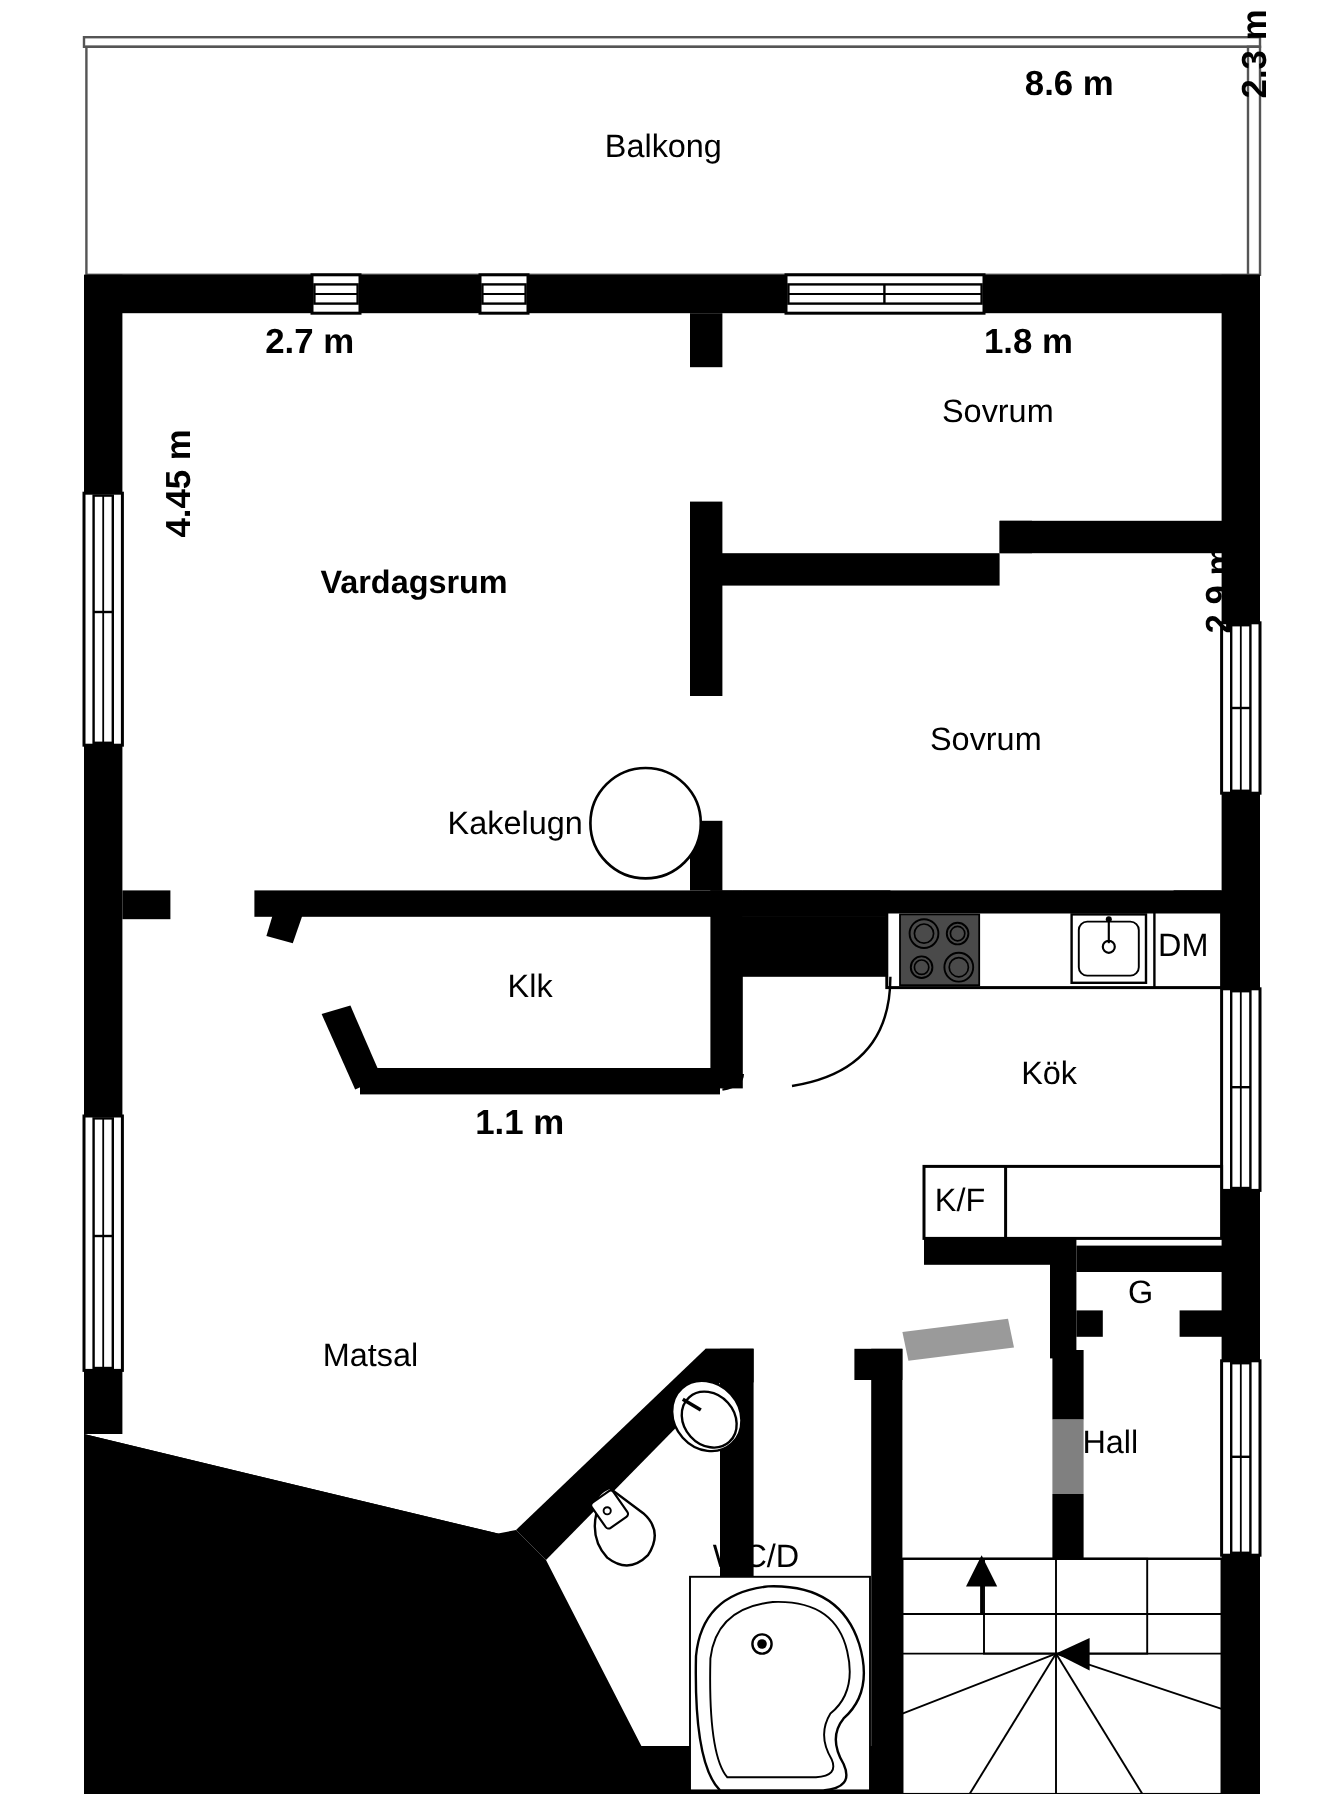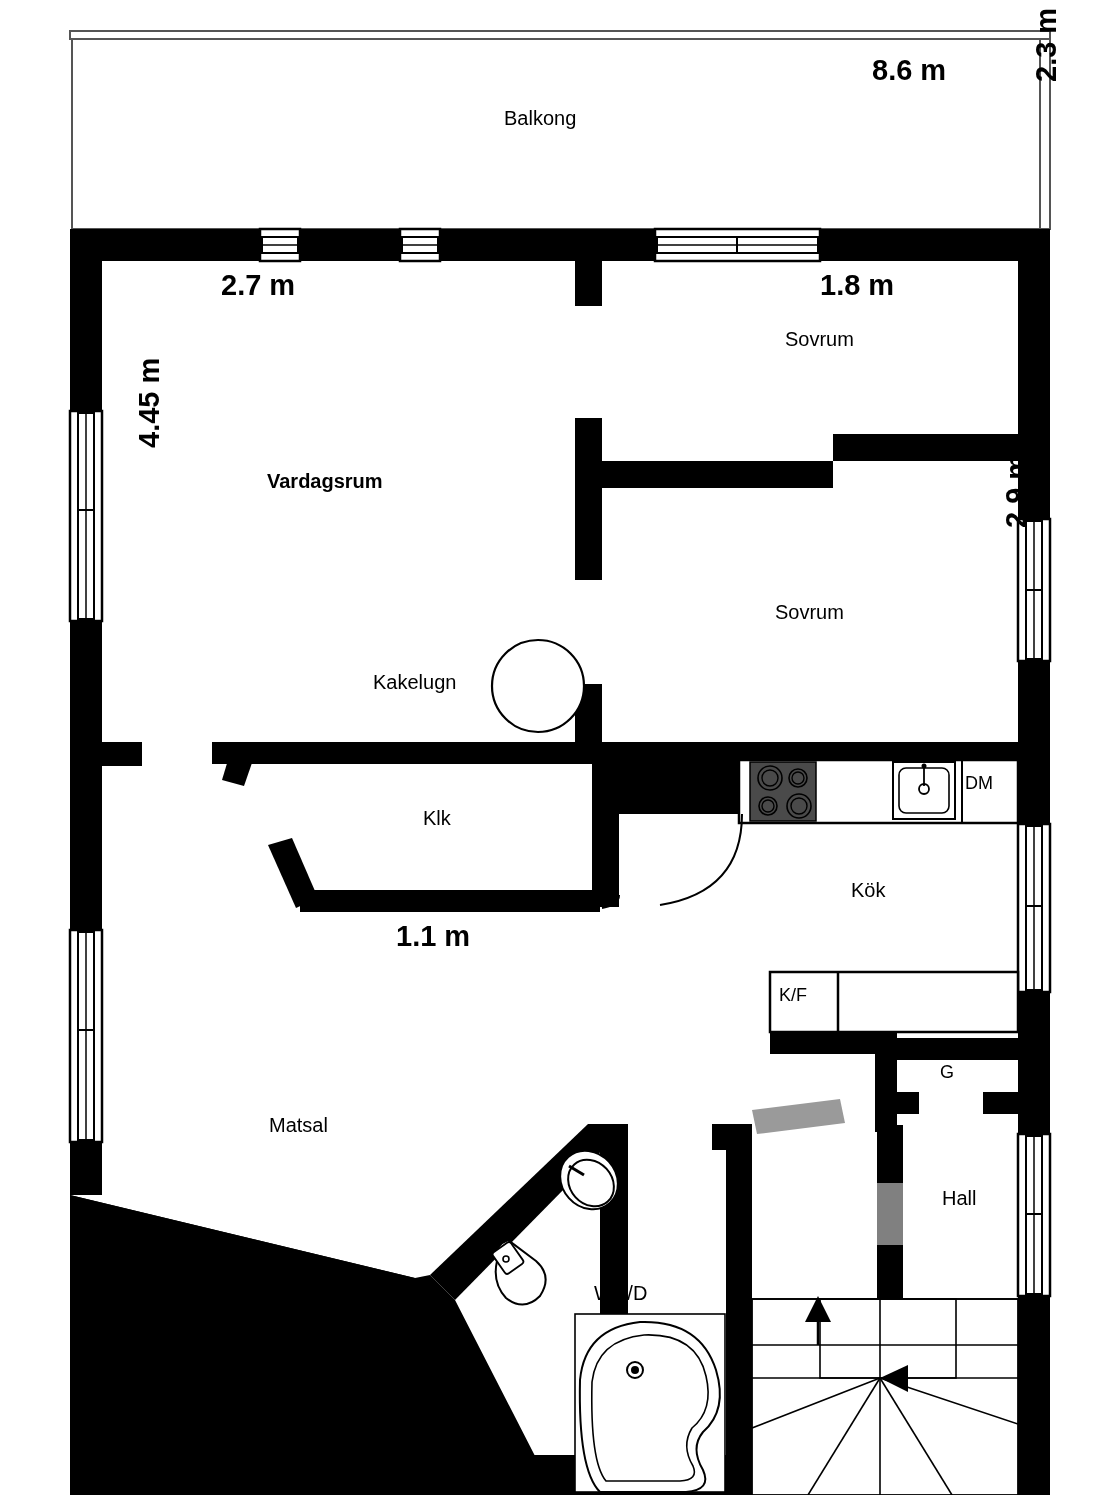--- a/index.html
+++ b/index.html
@@ -17,32 +17,32 @@
     background: #ffffff;
     overflow: hidden;
   }
   .label {
     position: absolute;
     color: #000000;
     white-space: nowrap;
     font-weight: 400;
   }
   .room-label {
-    font-size: 20px;
+    font-size: 27px;
   }
   .dim-label {
     font-size: 29px;
     font-weight: 700;
   }
   .dim-label.vert {
     transform: rotate(-90deg);
     transform-origin: left top;
   }
   .appl-label {
-    font-size: 18px;
+    font-size: 27px;
     font-weight: 400;
   }
   svg.plan-svg {
     position: absolute;
     left: 0;
     top: 0;
     width: 1119px;
     height: 1495px;
   }
 </style>
@@ -268,29 +268,29 @@
   <div class="label room-label" style="left:349px; top:671px;margin-left:24px;">Kakelugn</div>
 
   <div class="label room-label" style="left:423px; top:807px;">Klk</div>
 
   <div class="label room-label" style="left:851px; top:879px;">Kök</div>
 
   <div class="label room-label" style="left:269px; top:1114px;">Matsal</div>
 
   <div class="label room-label" style="left:594px; top:1245px;margin-top:37px;">WC/D</div>
 
-  <div class="label room-label" style="left:902px; top:1187px;margin-left:40px;">Hall</div>
+  <div class="label room-label" style="left:902px; top:1187px;">Hall</div>
 
   <div class="label appl-label" style="left:965px; top:773px;">DM</div>
 
   <div class="label appl-label" style="left:779px; top:985px;">K/F</div>
 
   <div class="label appl-label" style="left:940px; top:1062px;">G</div>
 
-  <div class="label dim-label" style="left:872px; top:54px;text-align:right;">8.6 m</div>
+  <div class="label dim-label" style="left:854px; top:54px;text-align:right;">8.6 m</div>
 
   <div class="label dim-label vert" style="left:1030px; top:82px;">2.3 m</div>
 
   <div class="label dim-label" style="left:221px; top:269px;">2.7 m</div>
 
   <div class="label dim-label" style="left:820px; top:269px;">1.8 m</div>
 
   <div class="label dim-label vert" style="left:133px; top:448px;">4.45 m</div>
 
   <div class="label dim-label vert" style="left:1000px; top:528px;">2.9 m</div>

